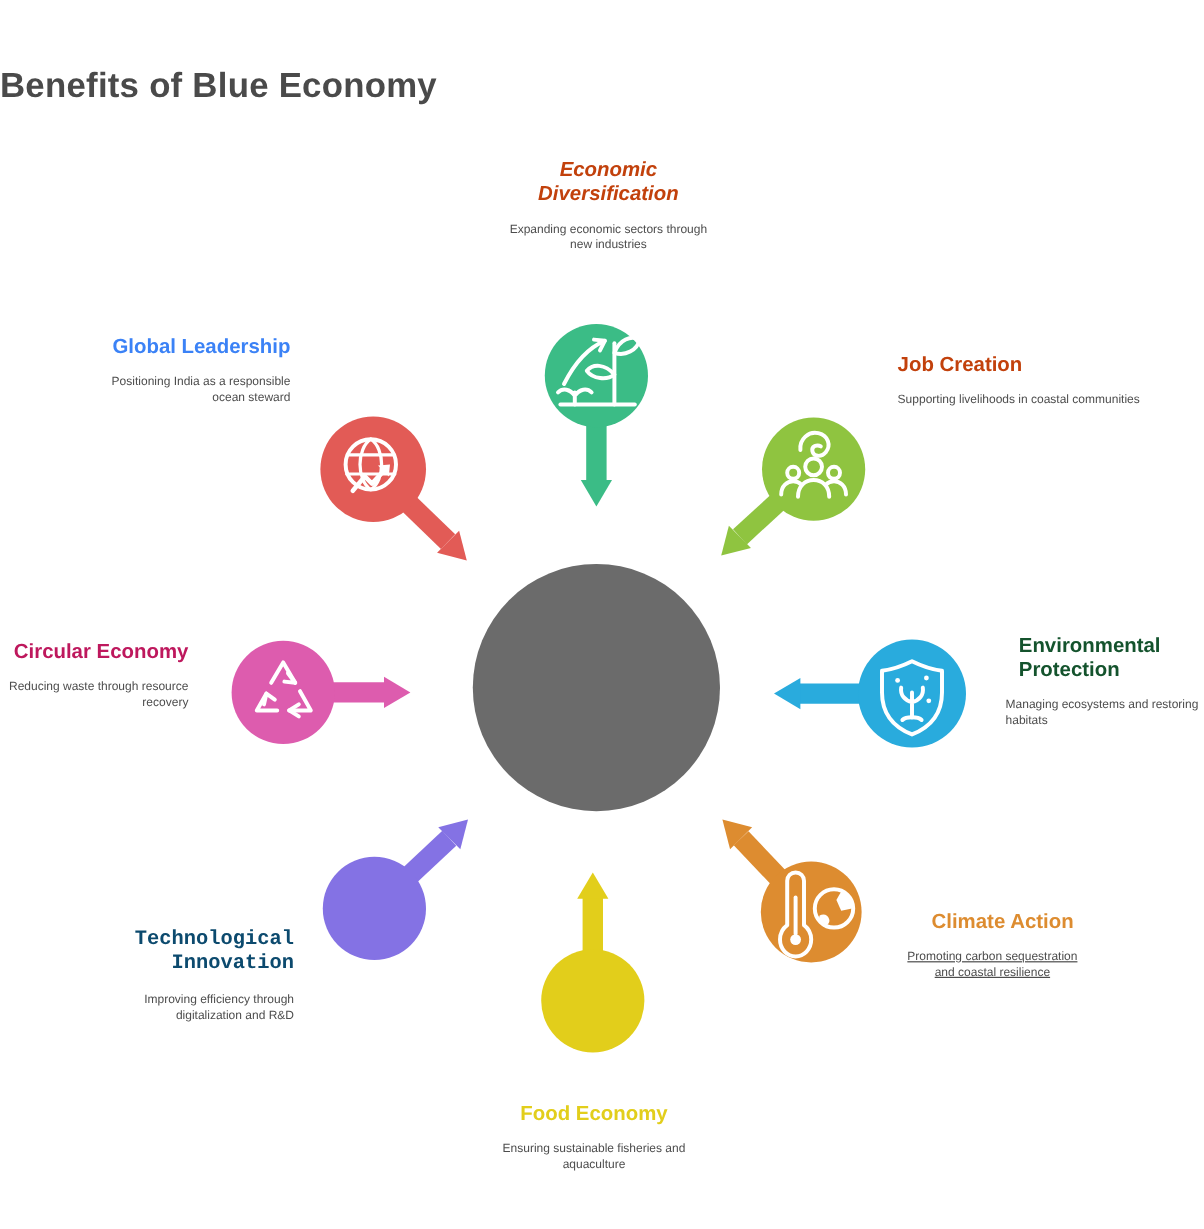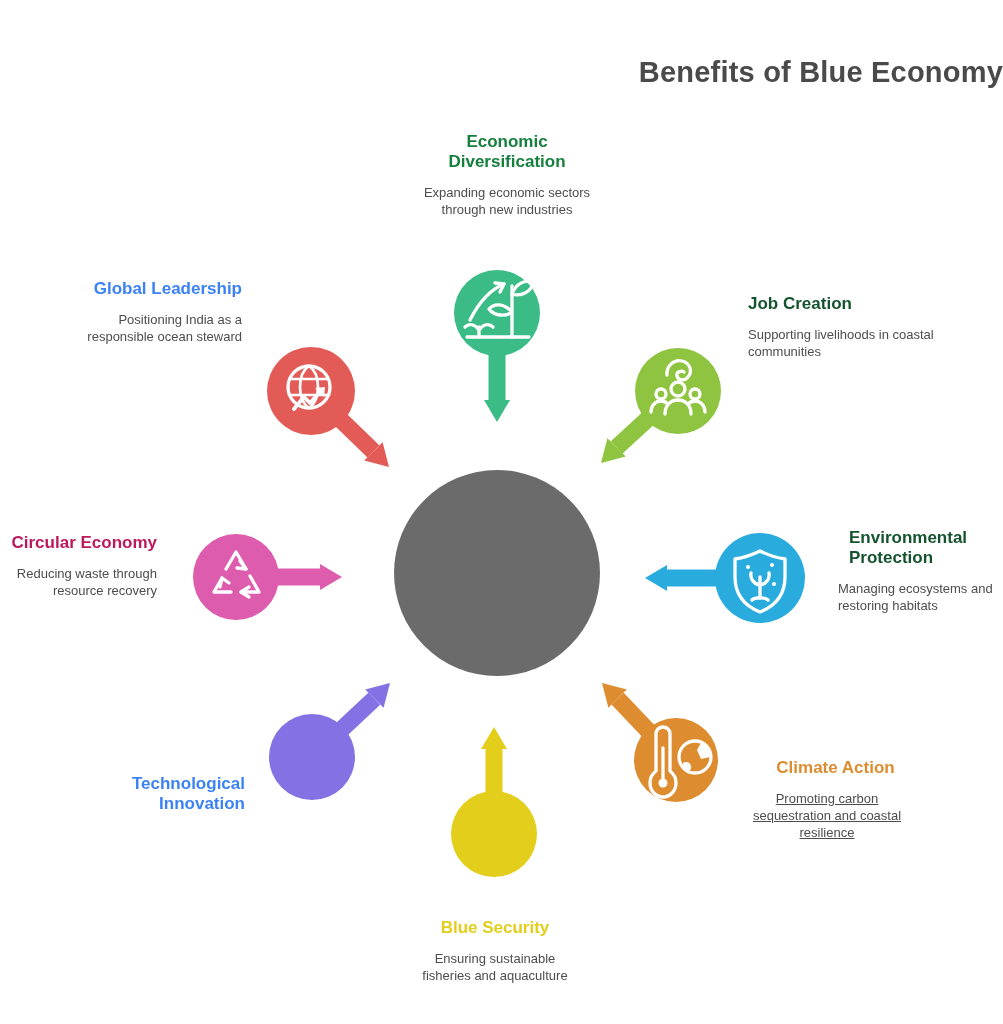--- a/index.html
+++ b/index.html
@@ -5,27 +5,27 @@
   html,body{margin:0;padding:0;background:#ffffff;}
   #infographic{
     position:relative;
     width:1003px;height:1024px;
     background:#ffffff;
     font-family:"Liberation Sans",sans-serif;
     overflow:hidden;
   }
   .main-title{
     position:absolute;top:56px;left:0;width:100%;
-    text-align:right;font-size:29px;font-weight:700;color:#4a4a4a;
+    text-align:left;font-size:29px;font-weight:700;color:#4a4a4a;
     margin:0;letter-spacing:.2px;
   }
   svg.canvas{position:absolute;left:0;top:0;}
   .label{position:absolute;}
   .label h3{font-size:17px;font-weight:700;line-height:1.18;margin:0 0 13px;}
-  .label p{font-size:13px;line-height:1.3;color:#4d4d4d;margin:0;}
+  .label p{font-size:10px;line-height:1.3;color:#4d4d4d;margin:0;}
   .nowrap h3{white-space:nowrap;}
   .econ{left:392px;top:132px;width:230px;text-align:center;}
   .econ h3{max-width:140px;margin-left:auto;margin-right:auto;margin-bottom:13px;}
   .econ p{max-width:180px;margin:0 auto;}
   .job{left:748px;top:294px;width:205px;text-align:left;}
   .env{left:838px;top:528px;width:165px;text-align:left;}
   .climate{left:748px;top:758px;width:175px;text-align:center;}
   .climate p{max-width:158px;text-decoration:underline;}
   .food{left:395px;top:918px;width:200px;text-align:center;}
   .food p{max-width:172px;margin:0 auto;}
@@ -138,46 +138,47 @@
         <circle cx="309" cy="387" r="21"></circle>
         <path d="M290 379 L328 379 M289 395 L329 395" stroke-width="2.7"></path>
         <path d="M309 366 C297 374 297 400 309 408 M309 366 C321 374 321 400 309 408" stroke-width="2.7"></path>
         <path d="M294 409 L304 397 L310 403 L321 391" stroke-width="3.8"></path>
         <polygon class="icon-fill" points="325,387 315,388 324,397"></polygon>
       </g>
     </g>
   </svg>
 
   <div class="label econ">
-    <h3 style="color: #15803d;">Economic Diversification</h3>
+    <h3 style="color: #c2410c; font-style: italic;">Economic Diversification</h3>
     <p>Expanding economic sectors through new industries</p>
   </div>
 
   <div class="label job nowrap">
-    <h3 style="color: #14532d;">Job Creation</h3>
+    <h3 style="color: #c2410c;">Job Creation</h3>
     <p>Supporting livelihoods in coastal communities</p>
   </div>
 
   <div class="label env">
     <h3 style="color: #14532d; margin-left: 11px;">Environmental Protection</h3>
     <p>Managing ecosystems and restoring habitats</p>
   </div>
 
   <div class="label climate nowrap">
     <h3 style="color: rgb(221, 140, 48);">Climate Action</h3>
     <p>Promoting carbon sequestration and coastal resilience</p>
   </div>
 
   <div class="label food nowrap">
-    <h3 style="color: rgb(226, 206, 27);">Blue Security</h3>
+    <h3 style="color: rgb(226, 206, 27);">Food Economy</h3>
     <p>Ensuring sustainable fisheries and aquaculture</p>
   </div>
 
   <div class="label tech">
-    <h3 style="color: #3b82f6;">Technological Innovation</h3>
+    <h3 style="color: #0c4a6e; font-family: Liberation Mono, monospace;">Technological Innovation</h3>
+    <p>Improving efficiency through digitalization and R&amp;D</p>
   </div>
 
   <div class="label circular nowrap">
     <h3 style="color: #be185d;">Circular Economy</h3>
     <p>Reducing waste through resource recovery</p>
   </div>
 
   <div class="label global nowrap">
     <h3 style="color: #3b82f6;">Global Leadership</h3>
     <p>Positioning India as a responsible ocean steward</p>

